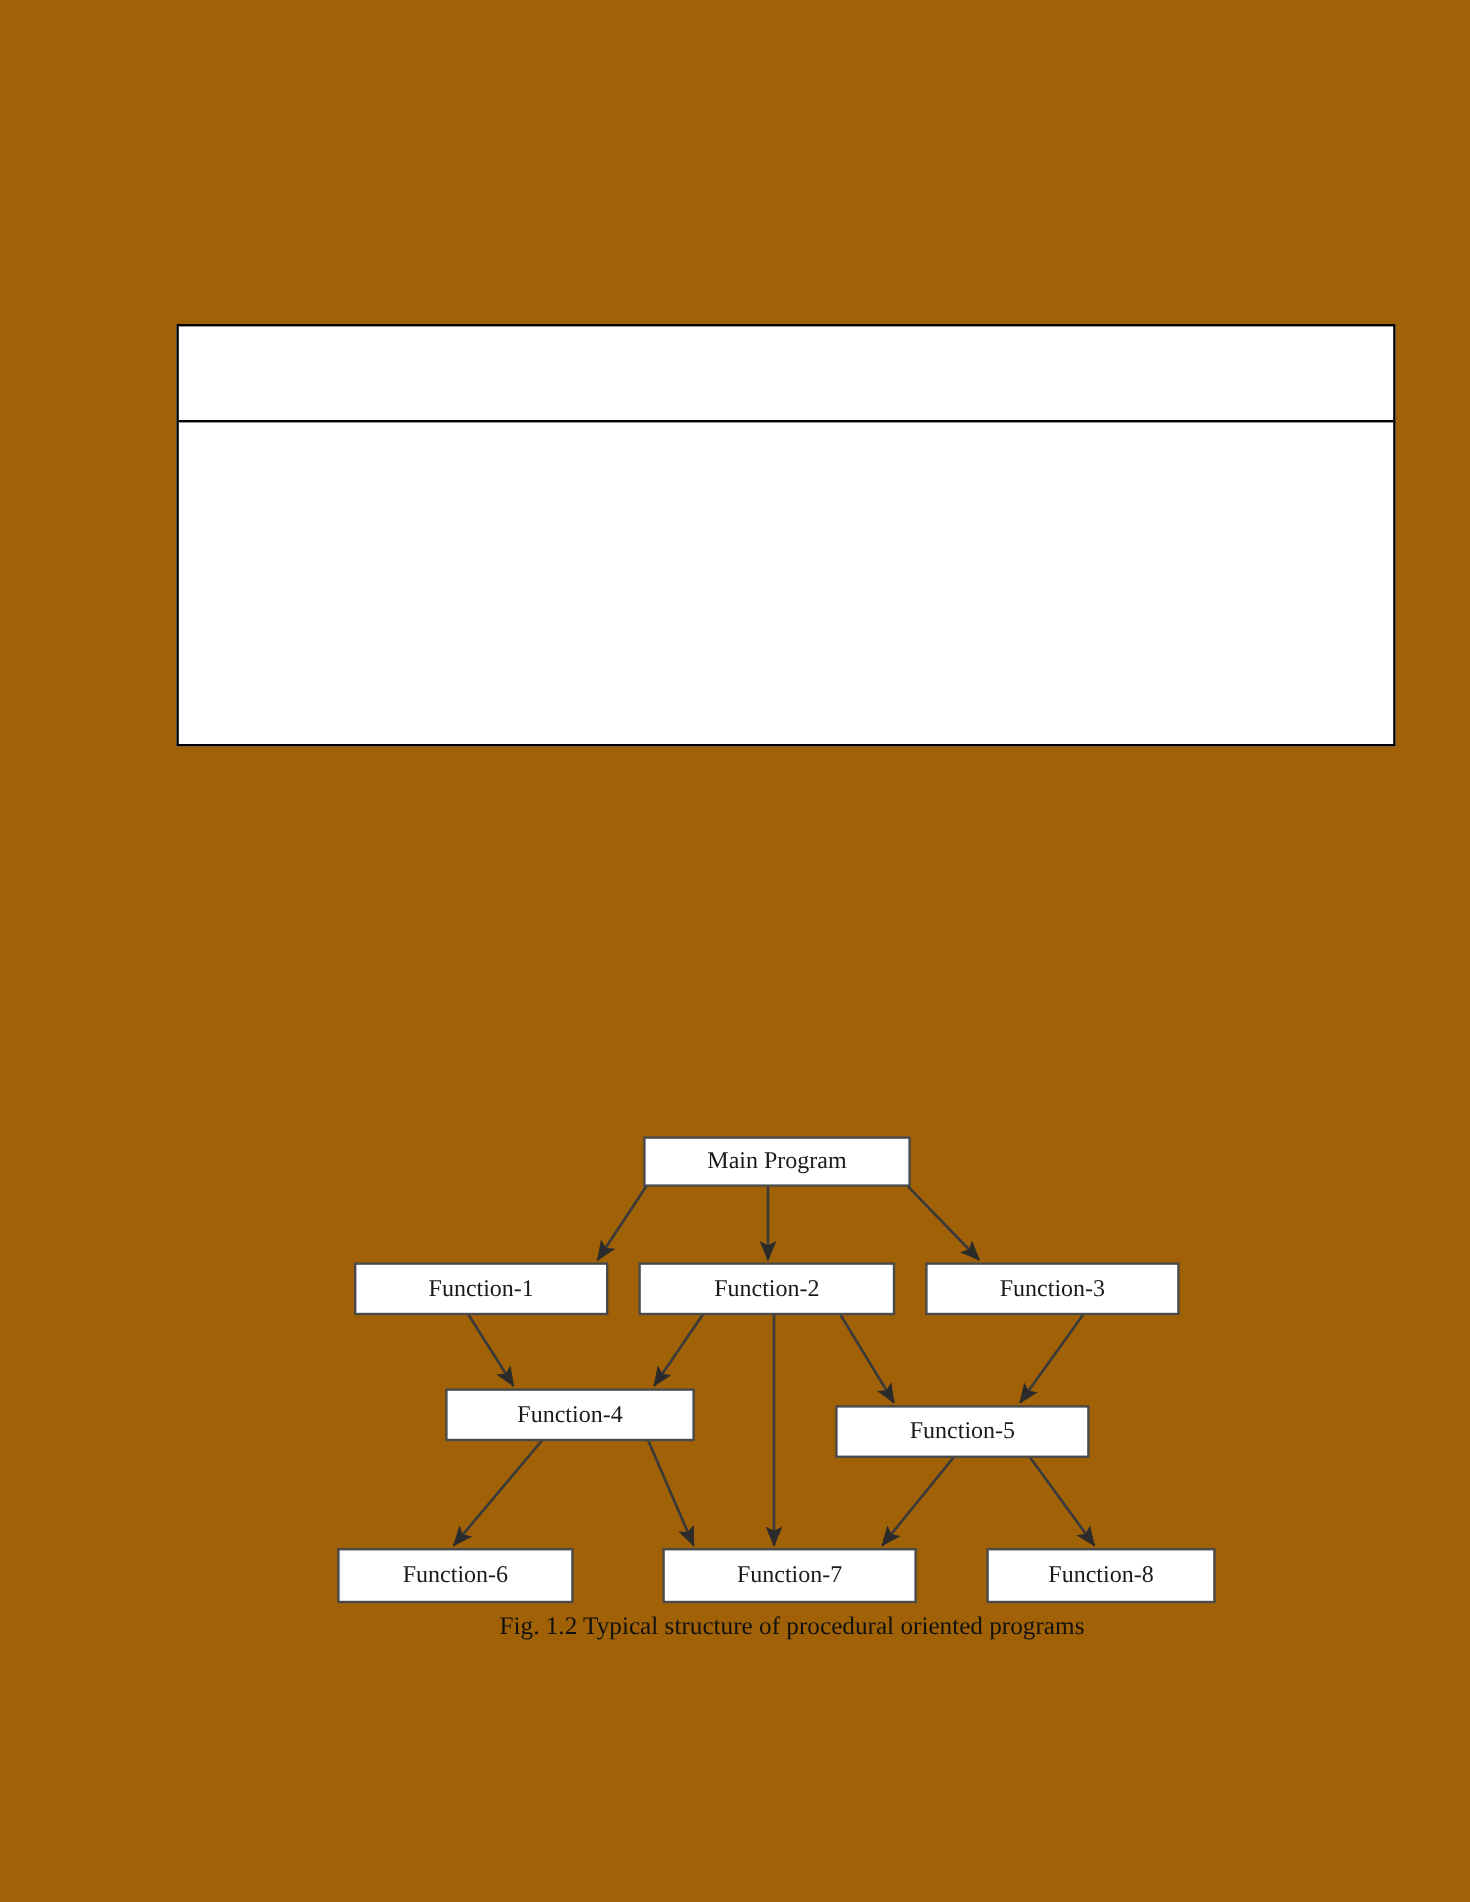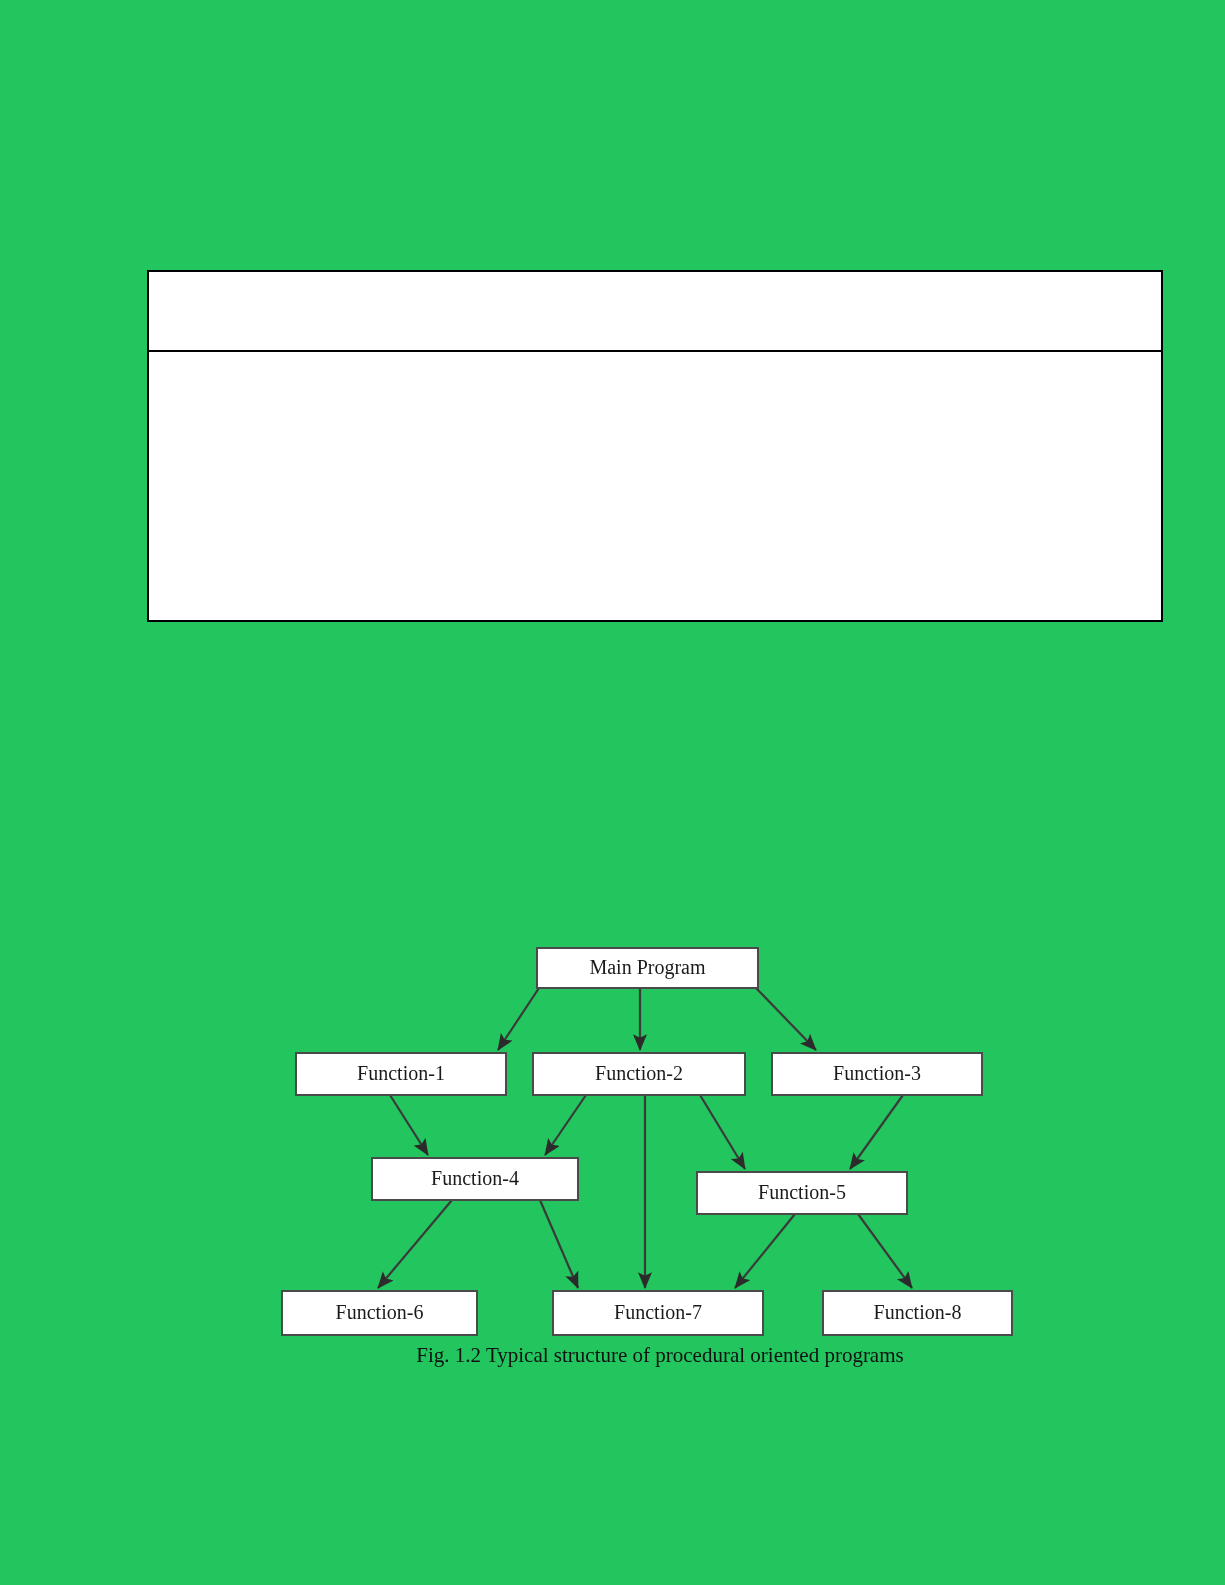--- a/index.html
+++ b/index.html
@@ -4,21 +4,21 @@
 <style>
   html, body {
     margin: 0;
     padding: 0;
     background: #ffffff;
   }
   #page {
     position: relative;
     width: 1225px;
     height: 1585px;
-    background: #22c55e;
+    background: #a16207;
     overflow: hidden;
     font-family: "Liberation Serif", "DejaVu Serif", serif;
   }
 
   
   #table-block {
     position: absolute;
     left: 147px;
     top: 270px;
     width: 1016px;

